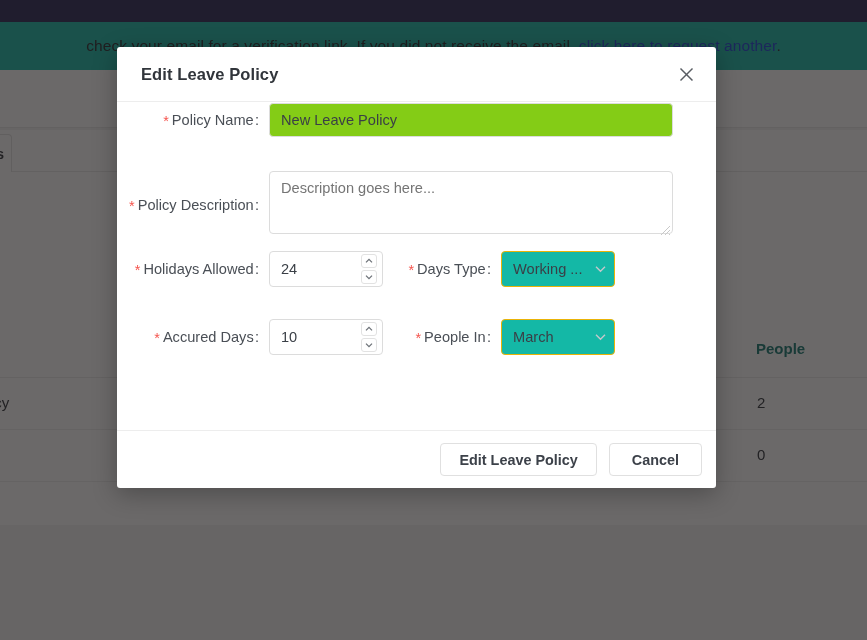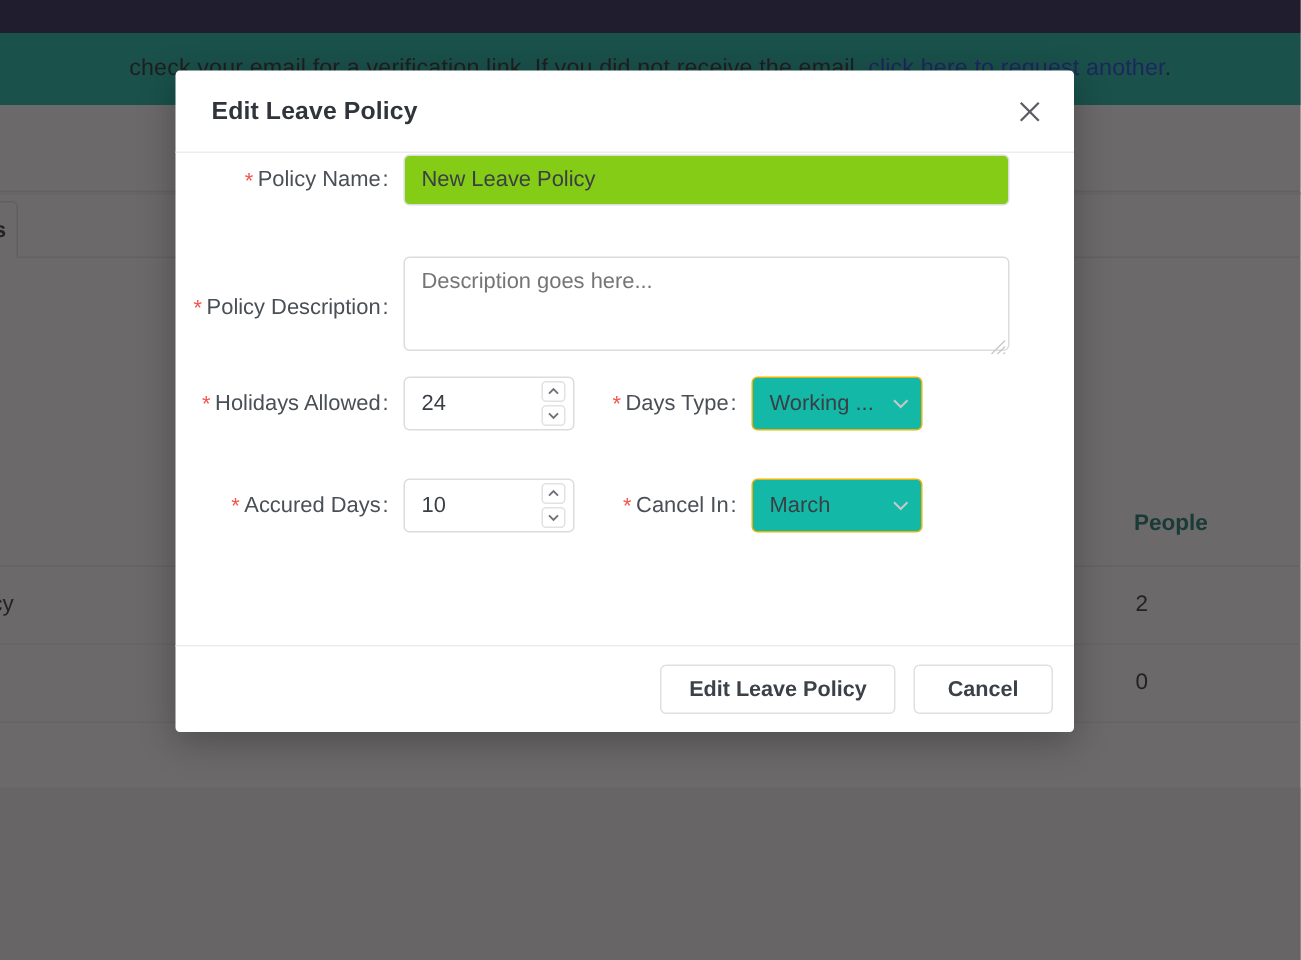--- a/index.html
+++ b/index.html
@@ -516,21 +516,21 @@
               <svg width="8" height="6" viewBox="0 0 8 6" fill="none" stroke="currentColor" stroke-width="1.3">
                 <polyline points="1,1.6 4,4.6 7,1.6"></polyline>
               </svg>
             </div>
           </div>
         </div>
       </div>
 
       <div class="field">
         <div class="field-label lbl-right">
-          <span class="req">*</span><span>Cancel In</span><span class="colon"> :</span>
+          <span class="req">*</span><span>People In</span><span class="colon"> :</span>
         </div>
         <div class="sel-wrap">
           <div class="sel-box">
             <span>March</span>
           </div>
           <span class="sel-chev">
             <svg width="11" height="8" viewBox="0 0 11 8" fill="none" stroke="currentColor" stroke-width="1.4">
               <polyline points="1,1.8 5.5,6.3 10,1.8"></polyline>
             </svg>
           </span>

